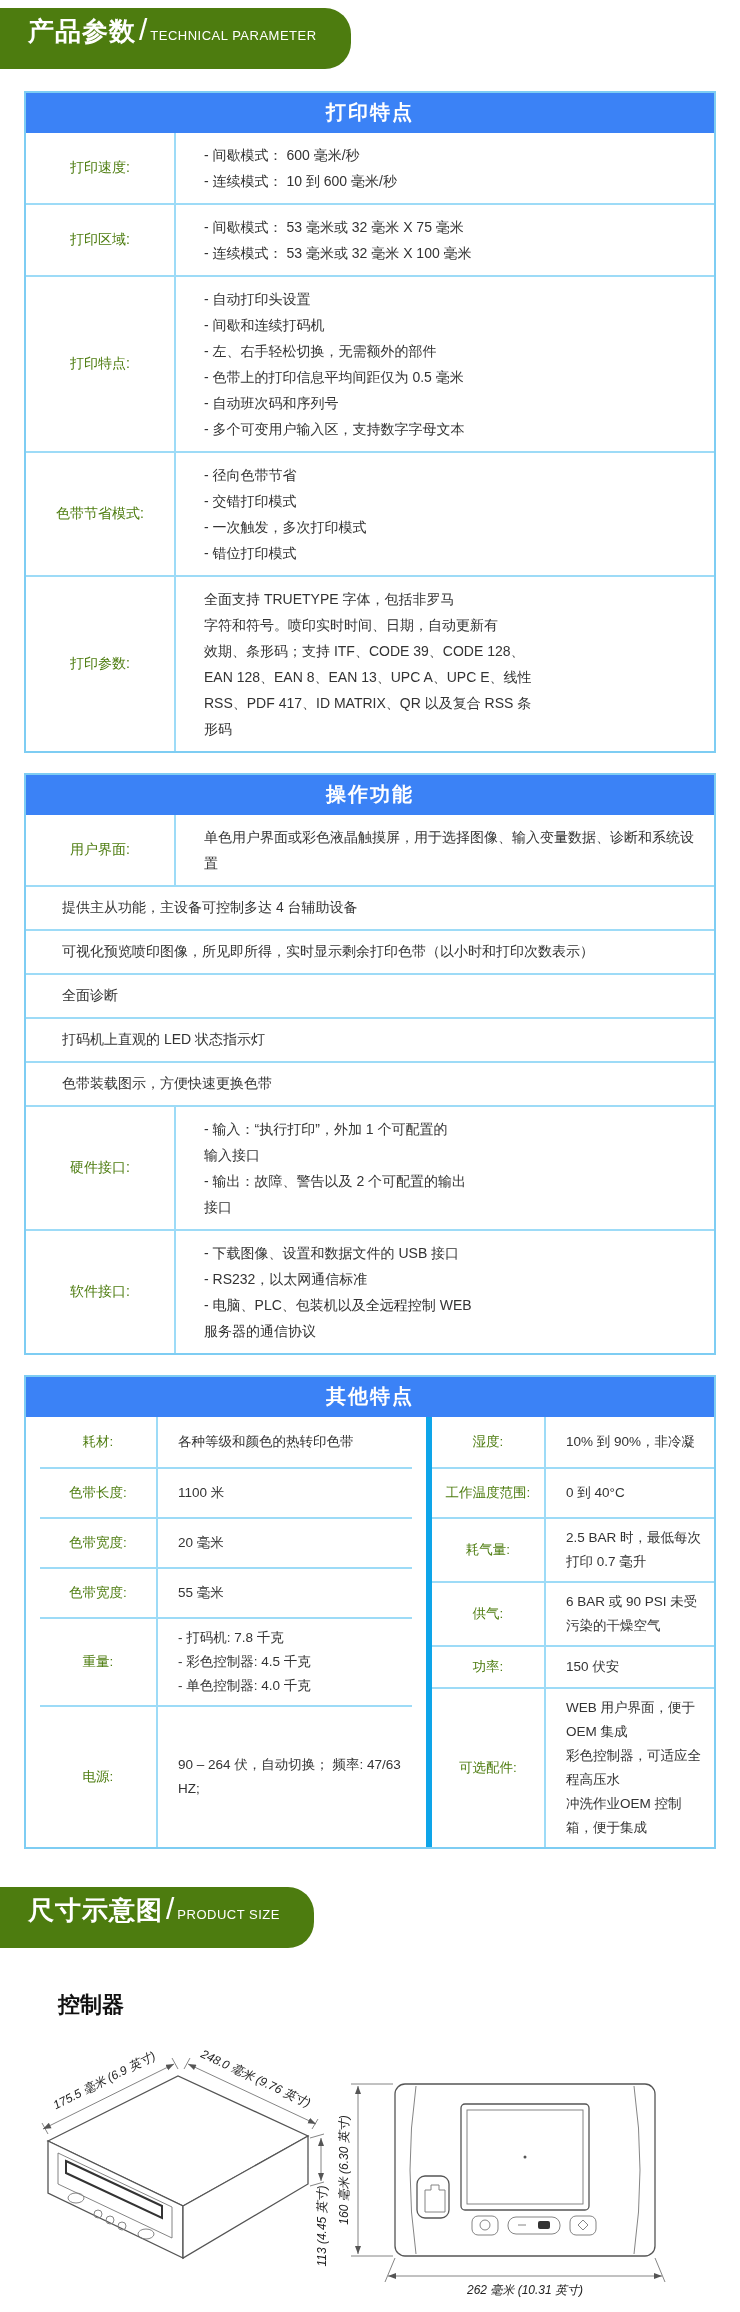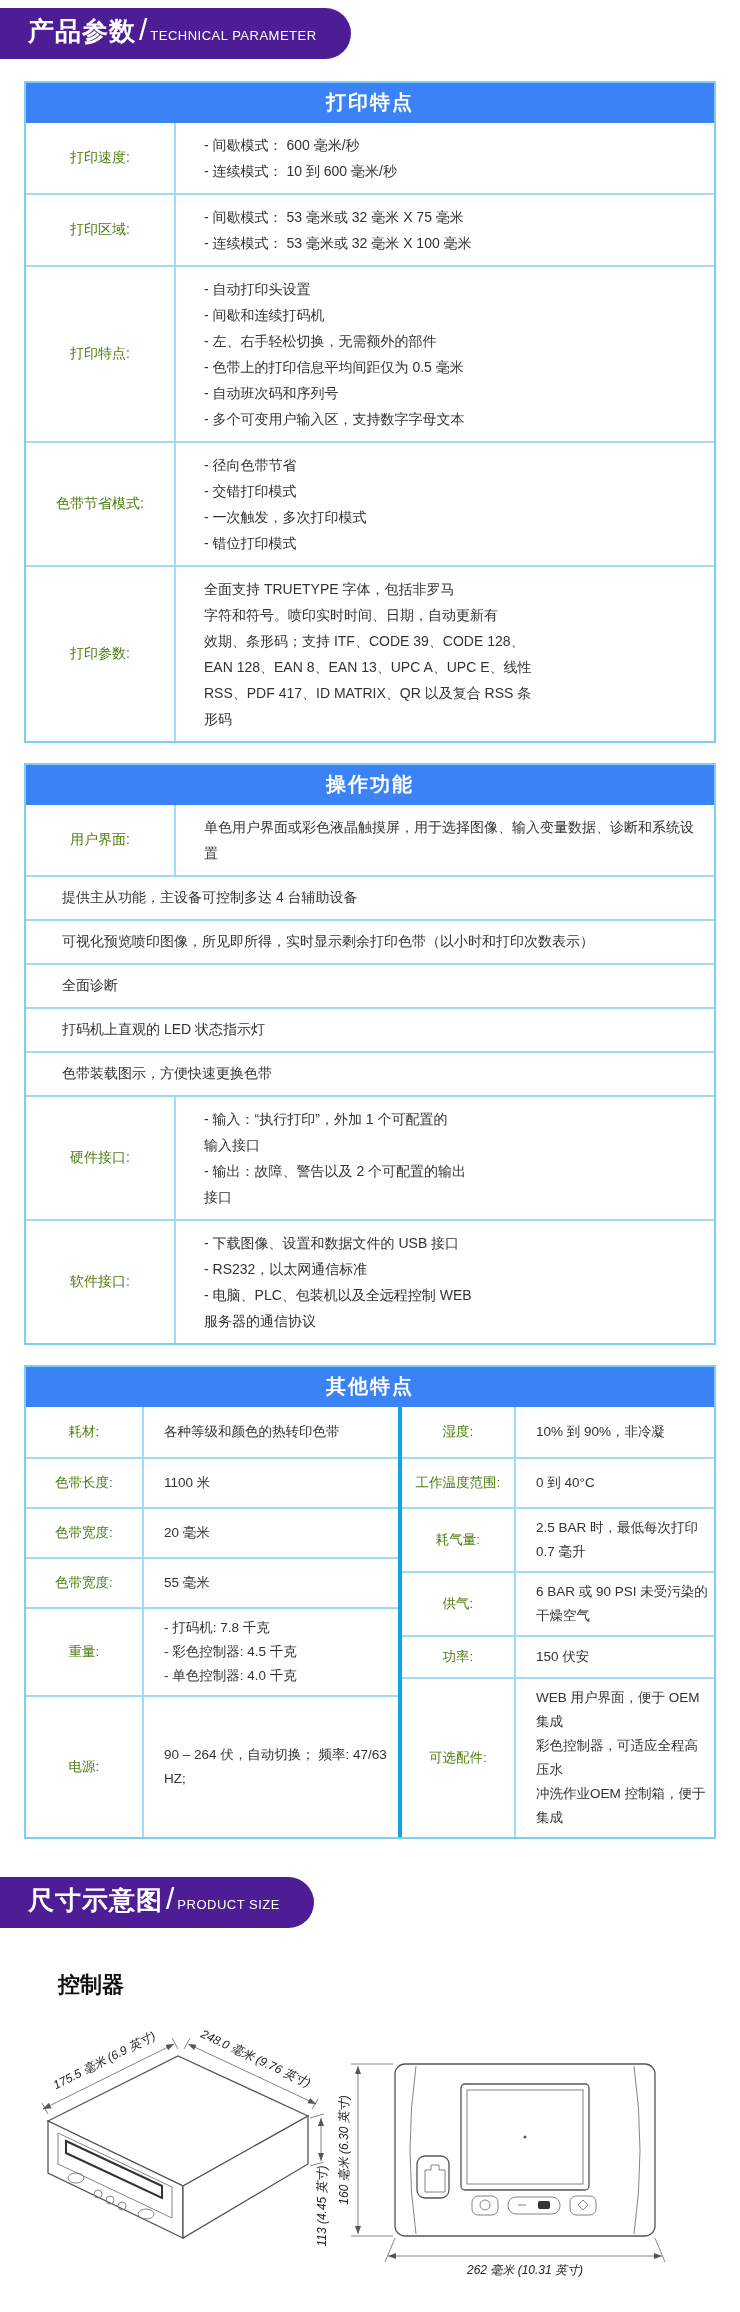--- a/index.html
+++ b/index.html
@@ -1,43 +1,43 @@
 <!DOCTYPE html>
 <html><head>
 <meta charset="utf-8">
 <style>
   html,body { margin:0; padding:0; }
   body { width:740px; background:#ffffff; font-family:"Liberation Sans","DejaVu Sans",sans-serif; color:#333; }
   .page { width:740px; position:relative; padding-bottom:20px; }
 
   
-  .badge { display:inline-block; background:#4c1d95; color:#fff; border-radius:0 26px 26px 0;
-           padding:5px 34px 10px 28px; margin-top:8px; }
+  .badge { display:inline-block; background:#4d7c0f; color:#fff; border-radius:0 26px 26px 0;
+           padding:5px 34px 20px 28px; margin-top:8px; }
   .badge .zh { font-size:26px; font-weight:bold; letter-spacing:1px; }
   .badge .slash { font-size:30px; font-weight:300; margin:0 3px; }
   .badge .en { font-size:13px; letter-spacing:0.5px; }
 
   
   .tbl { width:688px; margin:0 auto; border:2px solid #7ecdf3; background:#fff; }
   .tbl.mt { margin-top:20px; }
   .t-header { background:#3b82f6; color:#fff; font-size:20px; font-weight:bold;
               text-align:center; padding:6px 0 7px 0; letter-spacing:2px; }
   .t-row { display:flex; align-items:stretch; }
   .t-row + .t-row { border-top:2px solid #9ddbf7; }
   .t-label { flex:0 0 140px; border-right:2px solid #9ddbf7; display:flex;
              align-items:center; justify-content:center; font-size:14px; color:#4d7c0f; text-align:center; padding:4px;}
   .t-value { flex:1; padding:9px 8px 9px 28px; display:flex; flex-direction:column; justify-content:center; font-size:14px; }
   .t-full  { flex:1; padding:8px 8px 8px 36px; display:flex; align-items:center; font-size:14px; }
   .line { line-height:26px; }
 
   
   .t3-body { display:flex; align-items:stretch; }
-  .t3-col { display:flex; flex-direction:column; }
+  .t3-col { display:flex; flex-direction:column;margin-left:14px; }
   .t3-left { flex:0 0 372px; }
-  .t3-right { flex:1; border-left:4px solid #0ea5e9; }
+  .t3-right { flex:1; border-left:6px solid #0ea5e9; }
   .t3-col .t-row + .t-row { border-top:2px solid #9ddbf7; }
   .t3-col .t-row:last-child { flex:1; }
   .t3-col .t-label { flex:0 0 108px; font-size:13.5px; }
   .t3-right .t-label { flex:0 0 104px; }
   .t3-col .t-value { padding:7px 6px 7px 20px; font-size:13.5px; }
   .t3-col .line { line-height:24px; }
 
   
   .diag-title { font-size:22px; font-weight:bold; color:#111; margin:0; }
   .controller-title { margin:42px 0 0 58px; }

